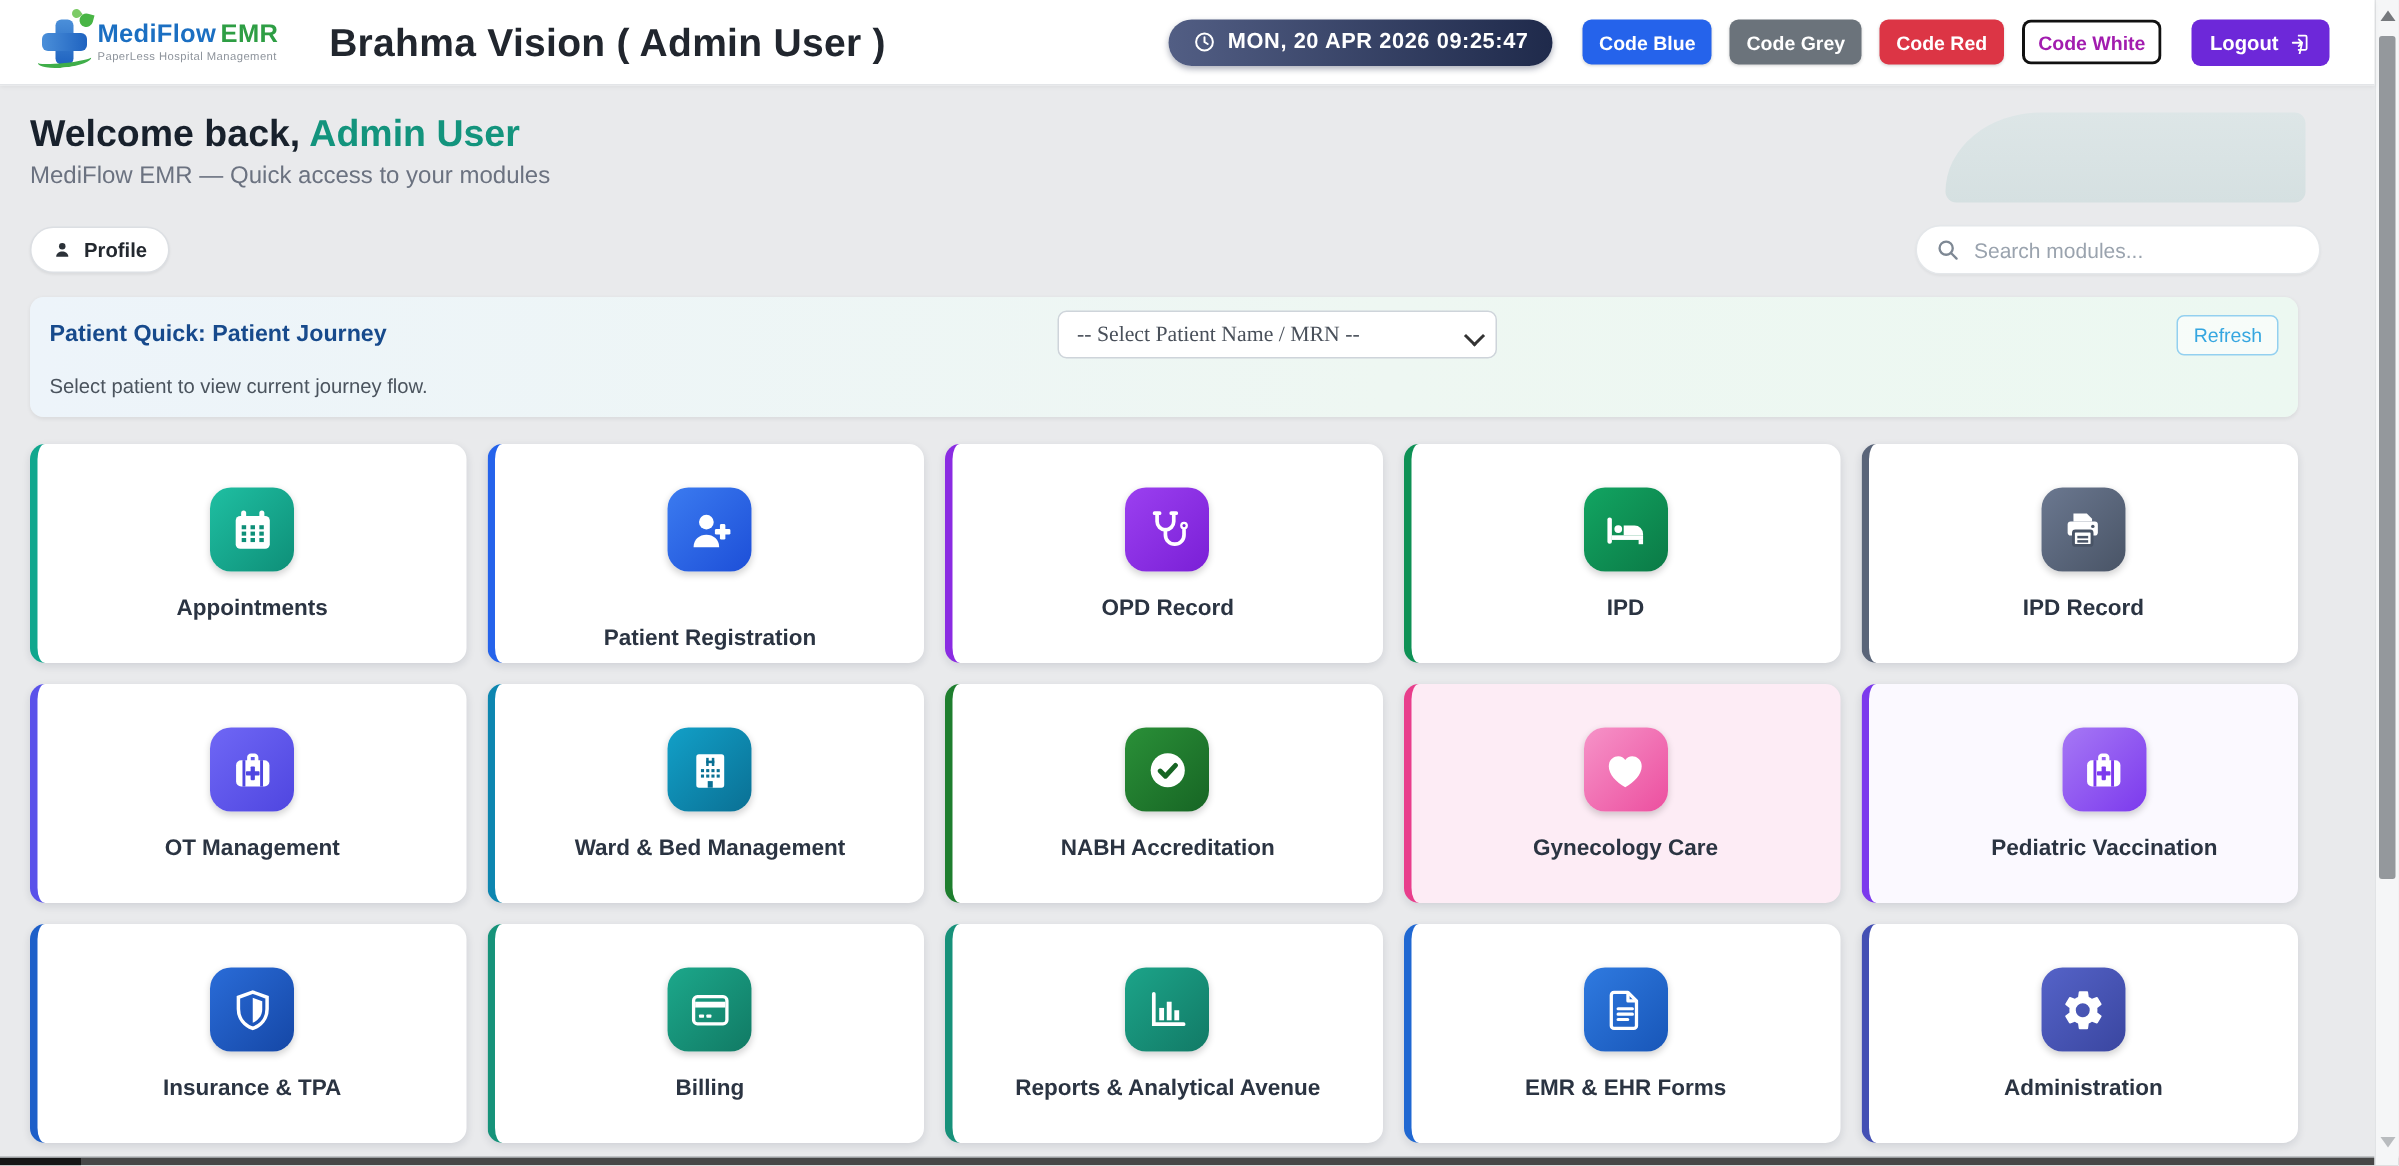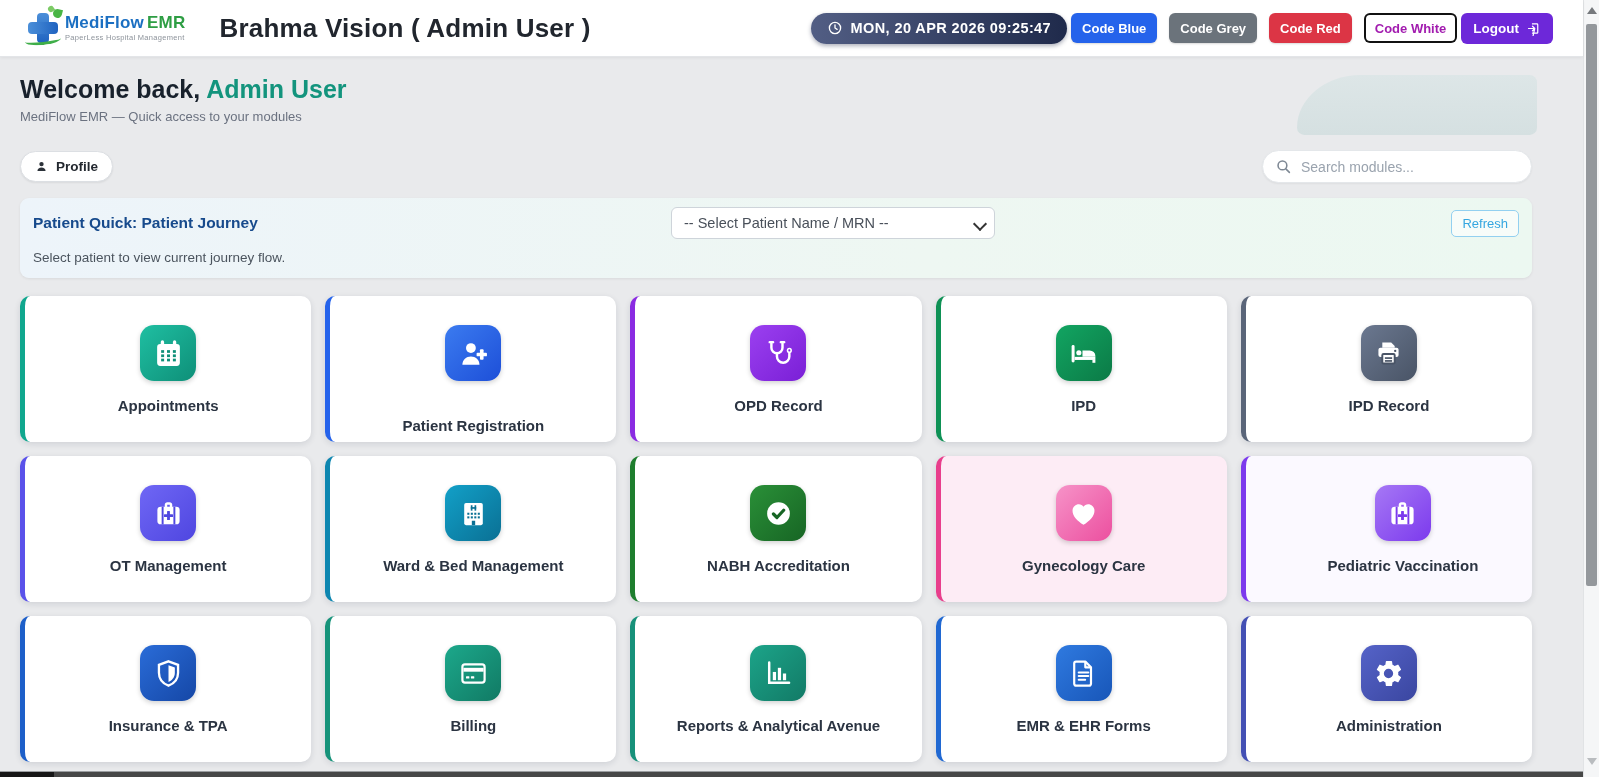--- a/index.html
+++ b/index.html
@@ -22,61 +22,61 @@
   .logo-leaf2 { position:absolute; right:4px; top:-7px; width:6px; height:6px; background:#7ccb66;
             border-radius:80% 0 80% 80%; transform:rotate(55deg); z-index:2; }
   .logo-swoosh { position:absolute; left:-3px; bottom:-2px; width:36px; height:10px;
             border-bottom:3px solid #3fae49; border-radius:50%; transform:rotate(-6deg); }
   .logo-texts { display:flex; flex-direction:column; line-height:1; }
   .logo-brand { font-size:17px; font-weight:bold; letter-spacing:.2px; }
   .logo-brand .b { color:#1b6fc2; } .logo-brand .g { color:#2e9e44; margin-left:3px; }
   .logo-tag { font-size:7.5px; color:#8d939b; margin-top:3px; letter-spacing:.3px; }
   .page-title { font-size:26px; font-weight:700; color:#21262e; margin-left:34px; letter-spacing:.2px; white-space:nowrap; }
   .header-spacer { flex:1; }
-  .header-right { display:flex; align-items:center; gap:4px; }
+  .header-right { display:flex; align-items:center; gap:20px; }
   .datetime-pill { display:flex; align-items:center; gap:8px; height:31px; padding:0 16px;
             border-radius:16px; background:linear-gradient(90deg,#525e84,#1f2a4b);
             color:#fff; font-size:14.5px; font-weight:bold; letter-spacing:.4px;
             box-shadow:0 2px 4px rgba(20,30,60,.35); white-space:nowrap; }
   .code-buttons { display:flex; align-items:center; gap:12px; }
   .code-btn { height:30px; padding:0 11px; border:none; border-radius:6px; font-family:inherit;
             font-size:13px; font-weight:bold; cursor:pointer; white-space:nowrap;
             box-shadow:0 1px 2px rgba(0,0,0,.15); }
   .logout-btn { display:flex; align-items:center; gap:7px; height:31px; padding:0 12px;
             background:#6d28d9; color:#fff; border:none; border-radius:6px; font-family:inherit;
             font-size:13.5px; font-weight:bold; cursor:pointer; }
 
   
   .main { position:absolute; top:57px; left:0; right:16px; bottom:0; }
   .welcome-title { position:absolute; left:20px; top:18px; font-size:25px; font-weight:800; color:#18212c; }
   .welcome-title .user { font-weight:700; }
-  .welcome-sub { position:absolute; left:20px; top:52px; font-size:13px; color:#6b7280; }
+  .welcome-sub { position:absolute; left:20px; top:52px; font-size:16px; color:#6b7280; }
   .deco { position:absolute; right:46px; top:18px; width:240px; height:60px;
           background:linear-gradient(180deg,#dde6e7,#d5e0e1);
           border-radius:70px 8px 8px 8px / 58px 8px 8px 8px; }
 
   
   .profile-btn { position:absolute; left:20px; top:94px; height:31px; display:flex; align-items:center;
           gap:8px; padding:0 14px; background:#fff; border:1px solid #dcdfe3; border-radius:16px;
           font-family:inherit; font-size:13.5px; font-weight:600; color:#23282f; cursor:pointer;
           box-shadow:0 1px 2px rgba(0,0,0,.07); }
-  .search-wrap { position:absolute; right:51px; top:93px; width:270px; height:33px; }
+  .search-wrap { position:absolute; right:36px; top:93px; width:270px; height:33px; }
   .search-wrap input { width:100%; height:100%; border:1px solid #e4e7ea; border-radius:17px;
           background:#fff; padding:0 14px 0 38px; font-family:inherit; font-size:14px; color:#333;
           outline:none; box-shadow:0 1px 2px rgba(0,0,0,.05); }
   .search-wrap input::placeholder { color:#9aa3ae; }
   .search-icon { position:absolute; left:13px; top:8px; width:17px; height:17px; color:#7e8894; }
 
   
   .panel { position:absolute; left:20px; top:141px; width:1512px; height:80px; border-radius:9px;
           background:linear-gradient(90deg,#edf4fa 0%,#eef7f2 60%,#ecf8f1 100%);
           box-shadow:0 1px 3px rgba(0,0,0,.07); }
   .panel-title { position:absolute; left:13px; top:16px; font-size:15.5px; font-weight:bold; color:#174a8c; }
   .panel-hint { position:absolute; left:13px; top:52px; font-size:13.5px; color:#4b545e; }
-  .select-wrap { position:absolute; left:651px; top:9px; width:324px; height:32px; }
+  .select-wrap { position:absolute; left:685px; top:9px; width:293px; height:32px;font-family:Liberation Serif, serif; }
   .select-wrap select { width:100%; height:100%; appearance:none; -webkit-appearance:none;
           border:1px solid #ced4da; border-radius:6px; background:#fff; padding:0 30px 0 12px;
           font-family:inherit; font-size:14.5px; color:#49505a; cursor:pointer; }
   .select-chevron { position:absolute; right:10px; top:12px; width:10px; height:10px; pointer-events:none; }
   .select-chevron::before { content:""; position:absolute; left:0; top:0; width:8px; height:8px;
           border-right:2px solid #333; border-bottom:2px solid #333; transform:rotate(45deg); }
   .refresh-btn { position:absolute; right:13px; top:12px; height:27px; padding:0 10px;
           background:rgba(255,255,255,.6); border:1px solid #93d0f0; border-radius:5px;
           font-family:inherit; font-size:13px; color:#35a6e0; cursor:pointer; }
 

